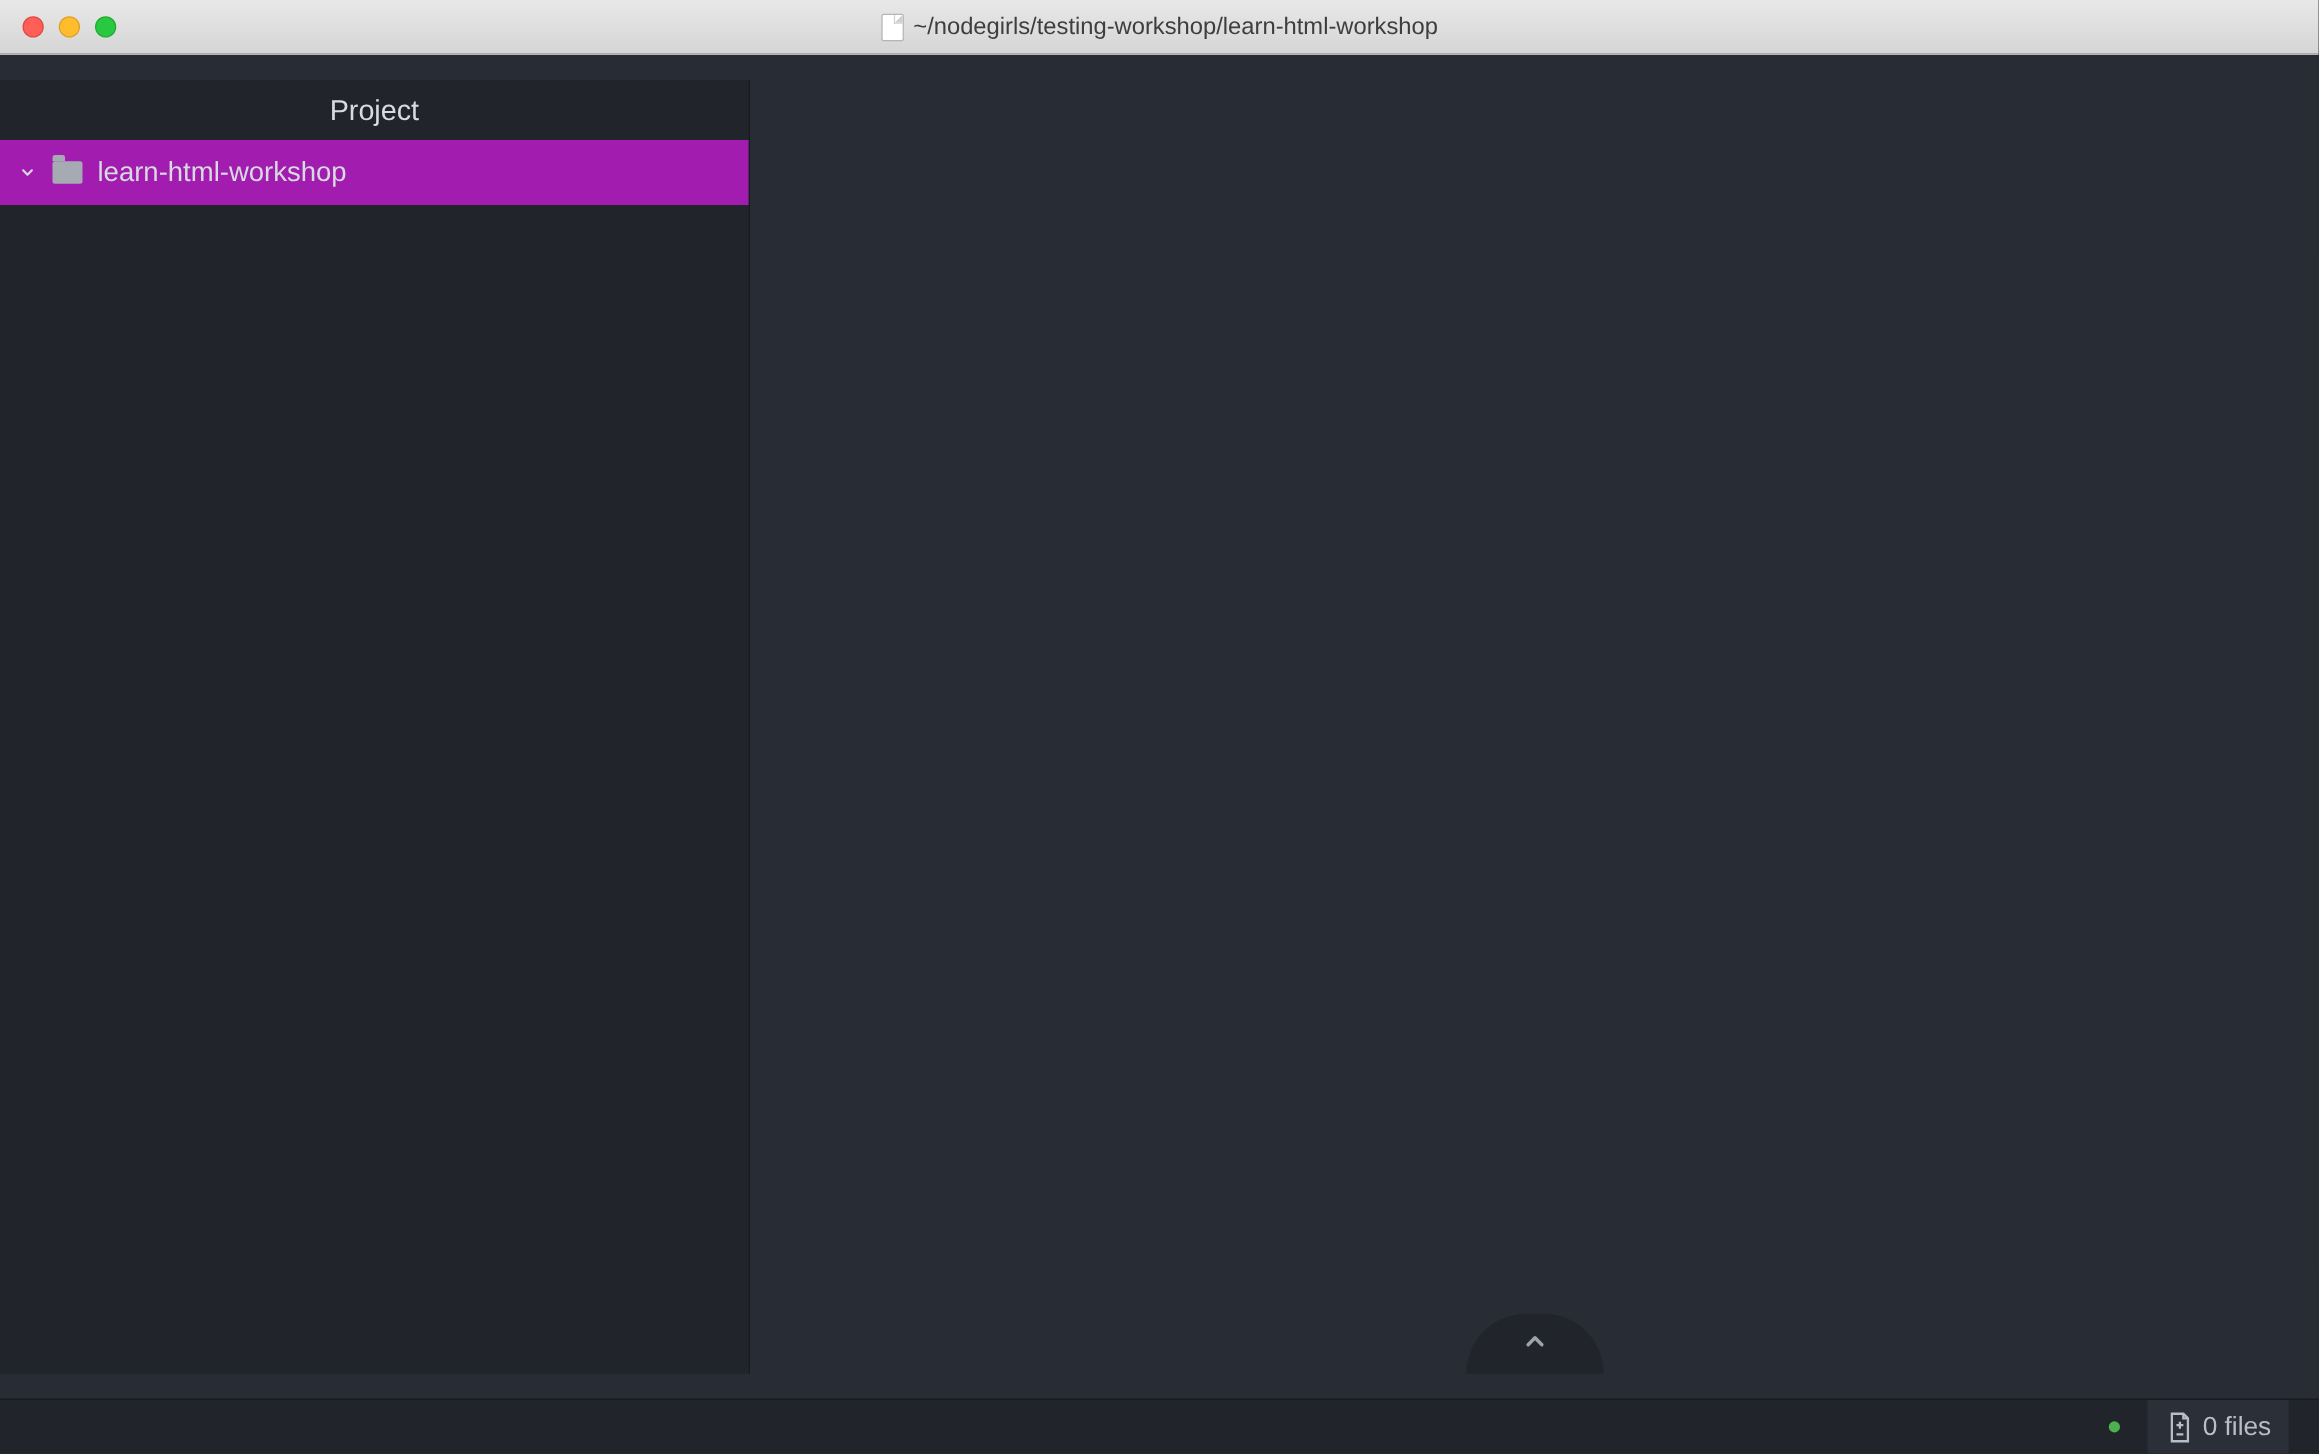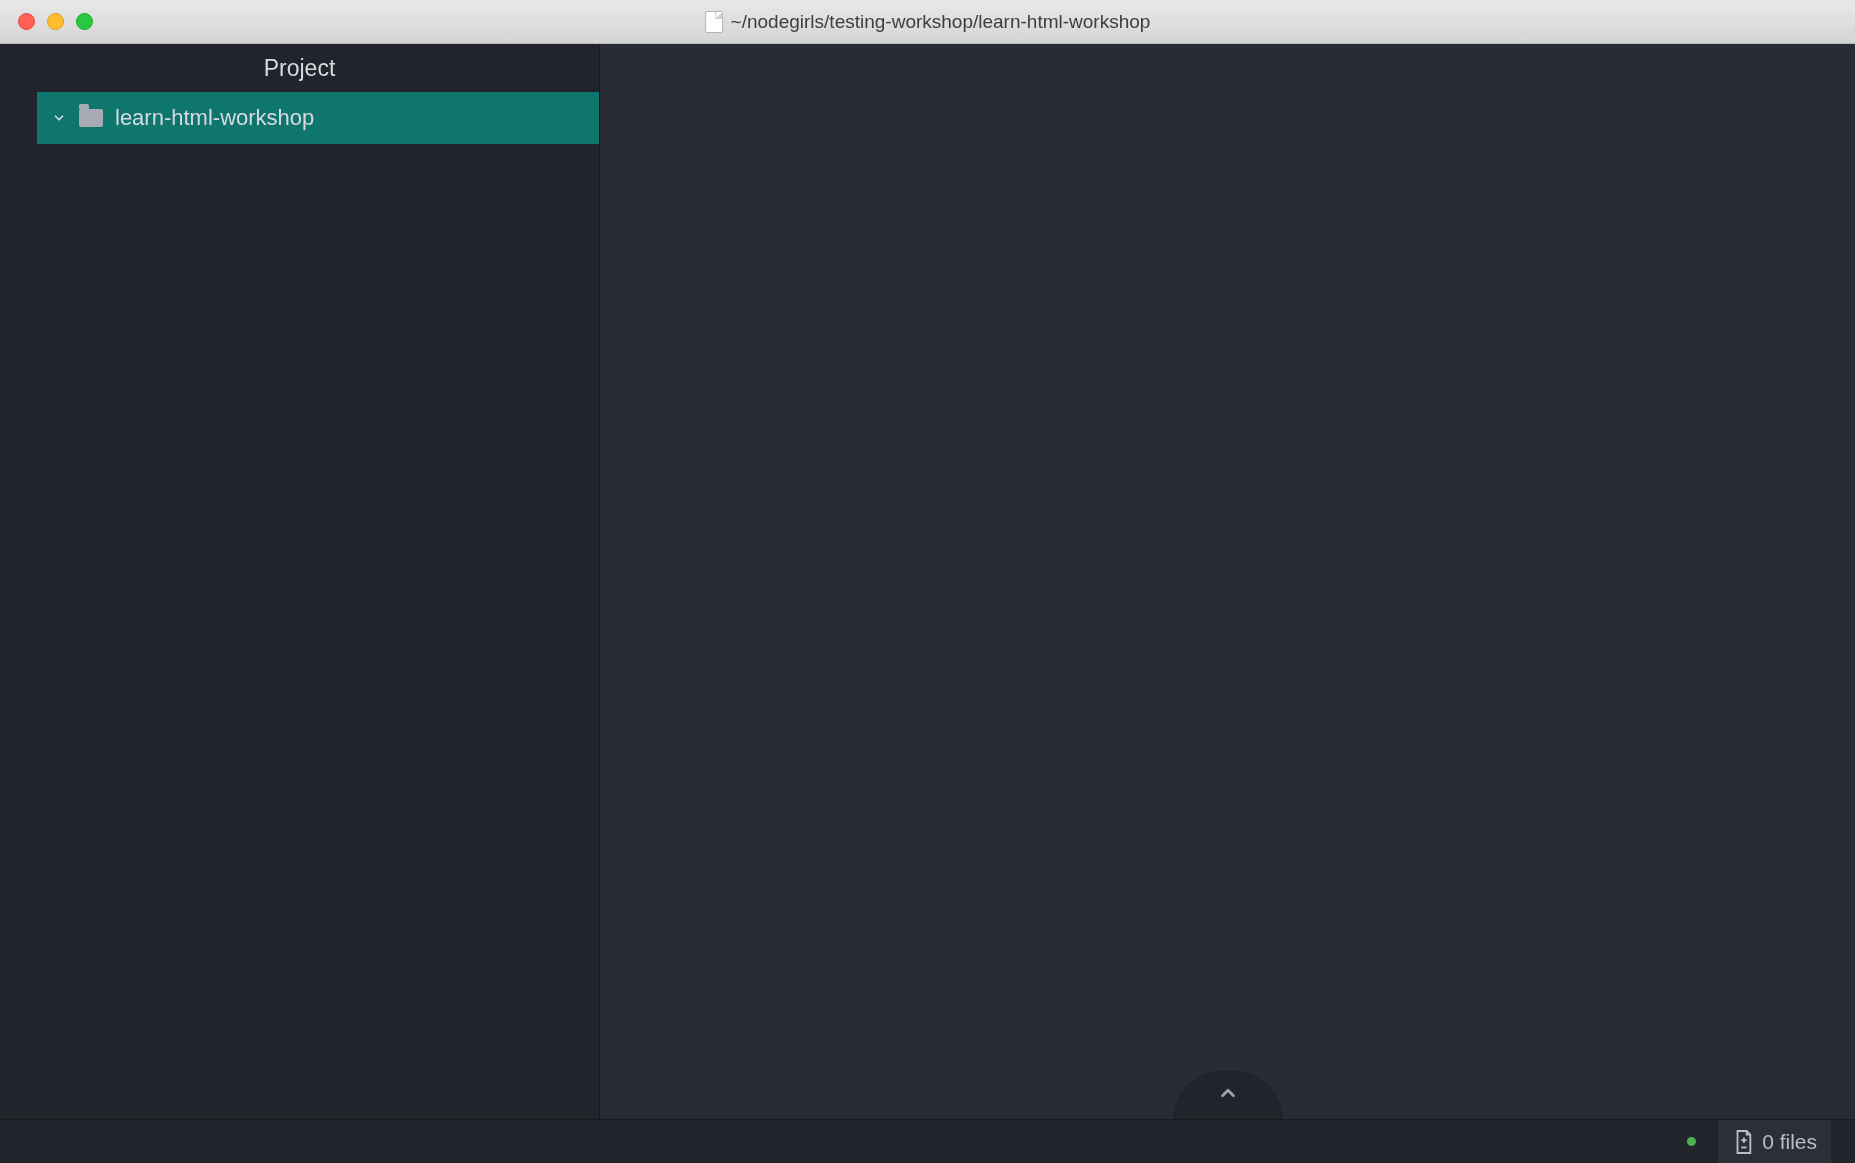--- a/index.html
+++ b/index.html
@@ -14,20 +14,21 @@
       overflow: hidden;
       background: #282c34;
     }
     .window {
       width: 1855px;
       height: 1163px;
       display: flex;
       flex-direction: column;
       background: #282c34;
       position: relative;
+      gap: 20px;
     }
     
     .titlebar {
       height: 44px;
       background: linear-gradient(to bottom, #e8e8e8, #d5d5d5);
       border-bottom: 1px solid #b5b5b5;
       display: flex;
       align-items: center;
       position: relative;
       flex-shrink: 0;
@@ -103,22 +104,21 @@
       height: 52px;
       display: flex;
       align-items: center;
       gap: 12px;
       padding-left: 14px;
       color: #d7dae0;
       font-size: 22px;
       cursor: pointer;
     }
     .tree-item.selected {
-      background: #0f766e;
-      margin-left: 37px;
+      background: #a21caf;
     }
     .chevron {
       width: 16px;
       height: 16px;
       display: inline-flex;
       align-items: center;
       justify-content: center;
     }
     .chevron svg { width: 14px; height: 14px; }
     .folder-icon {

